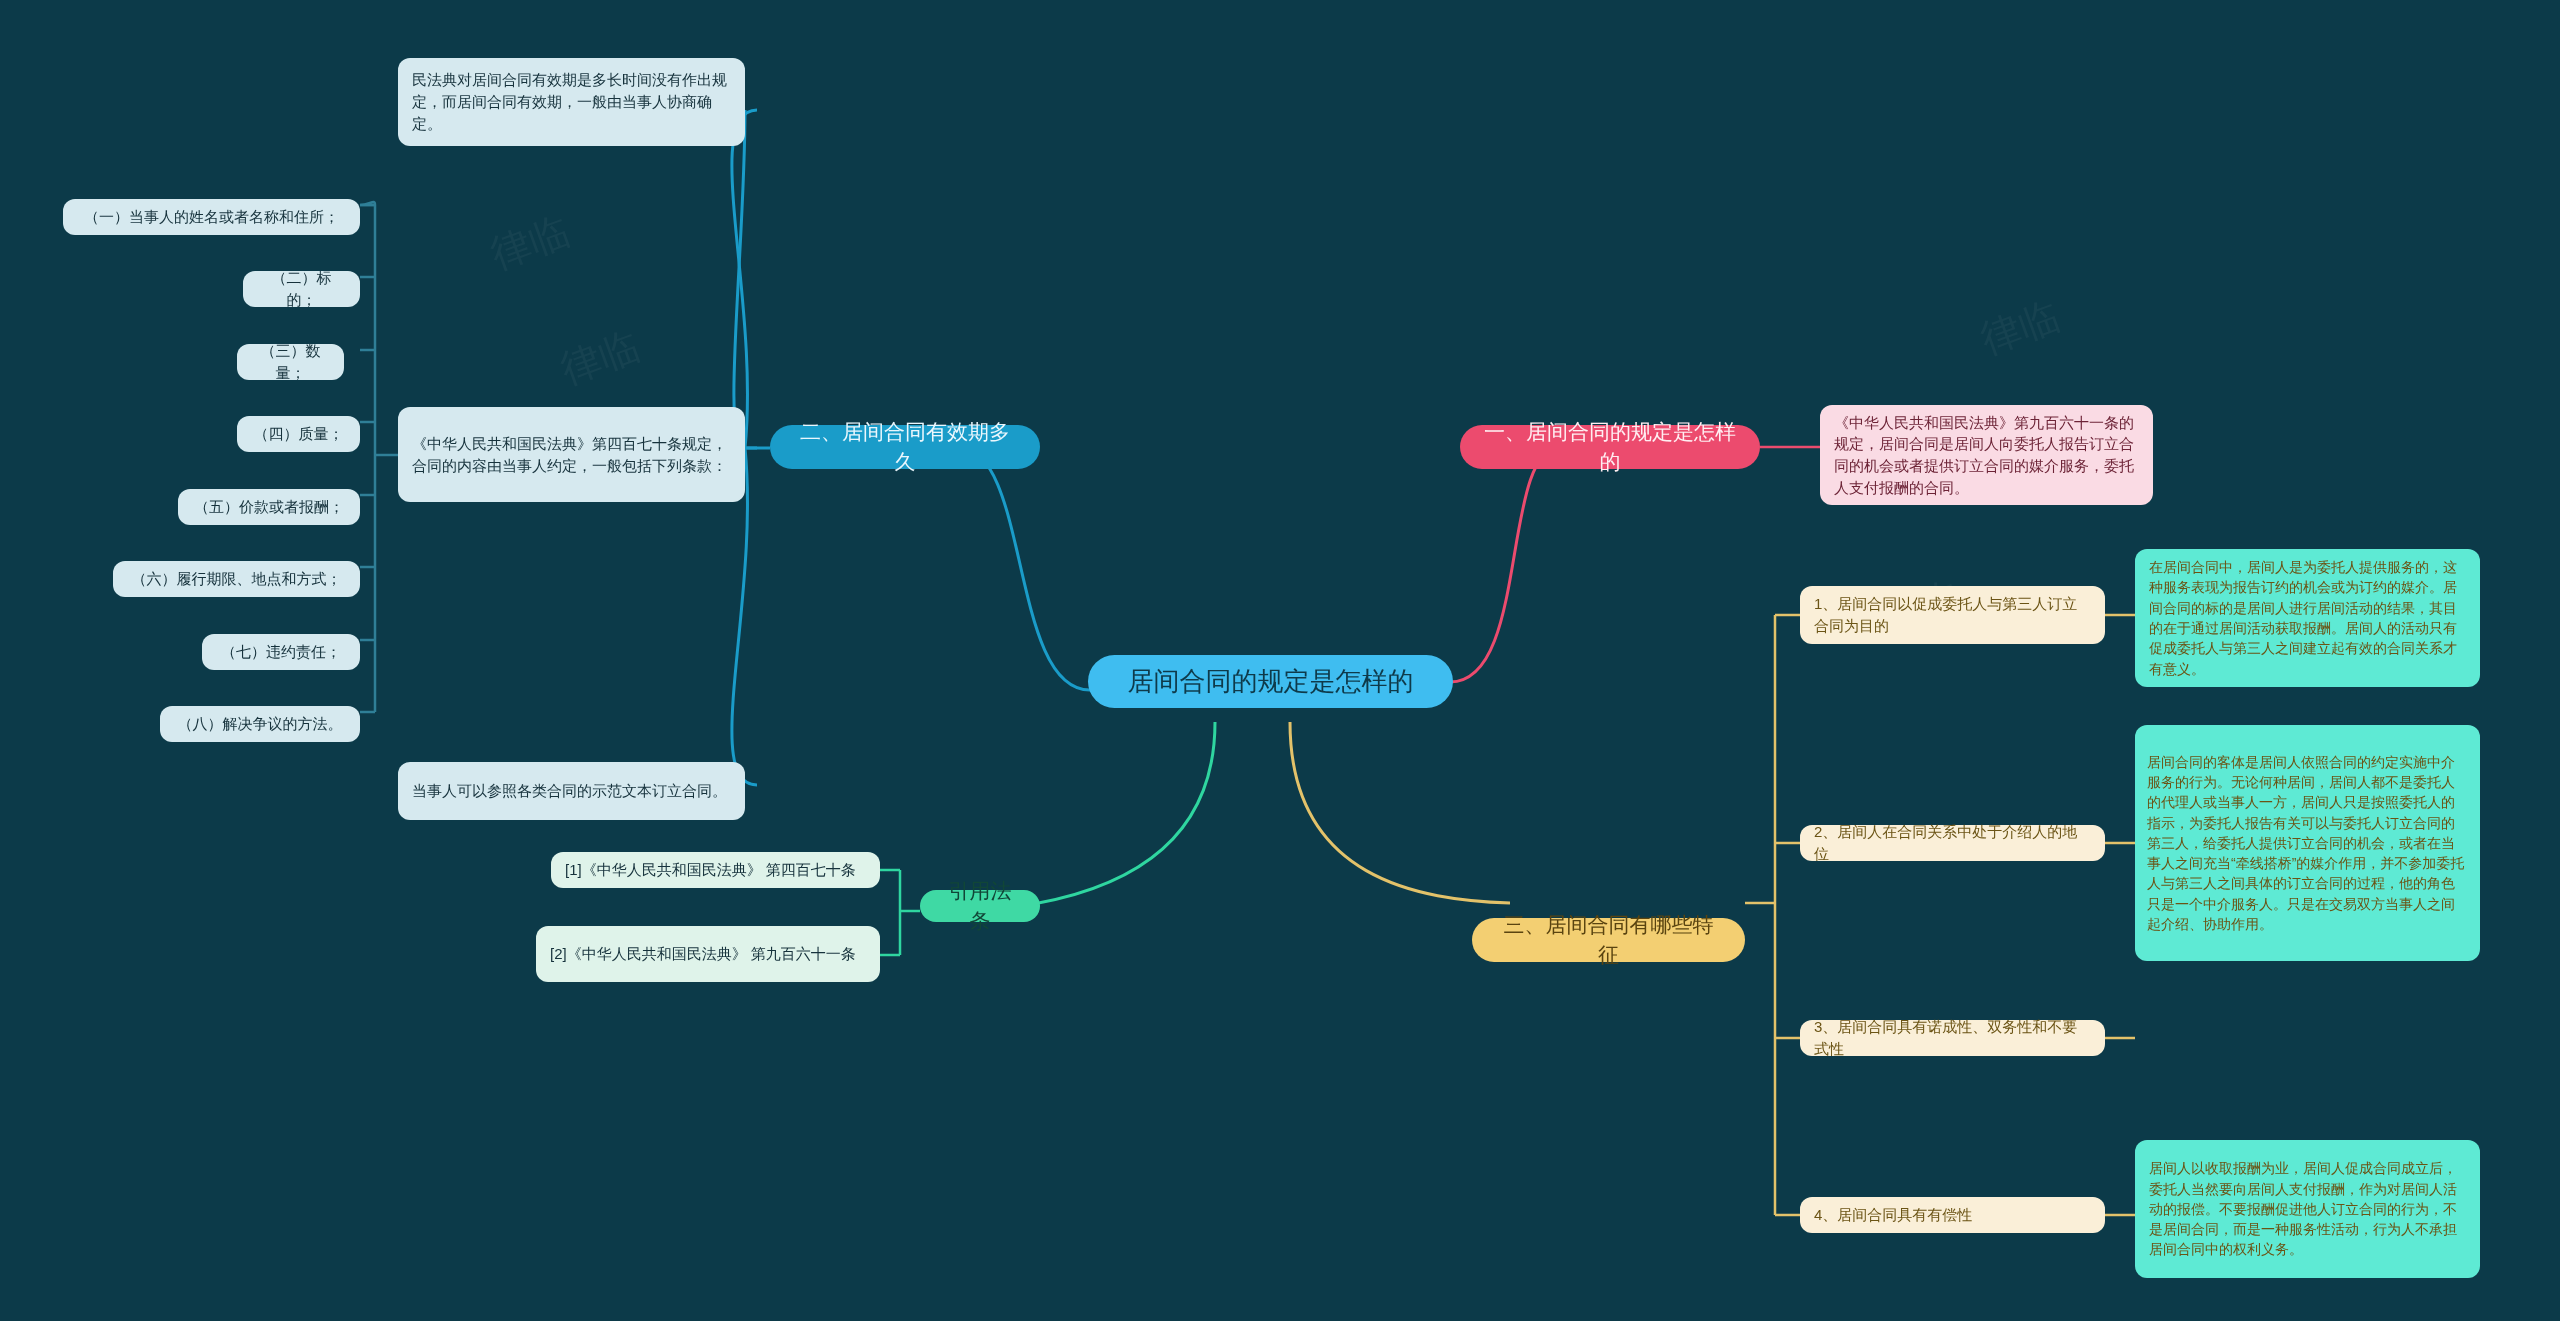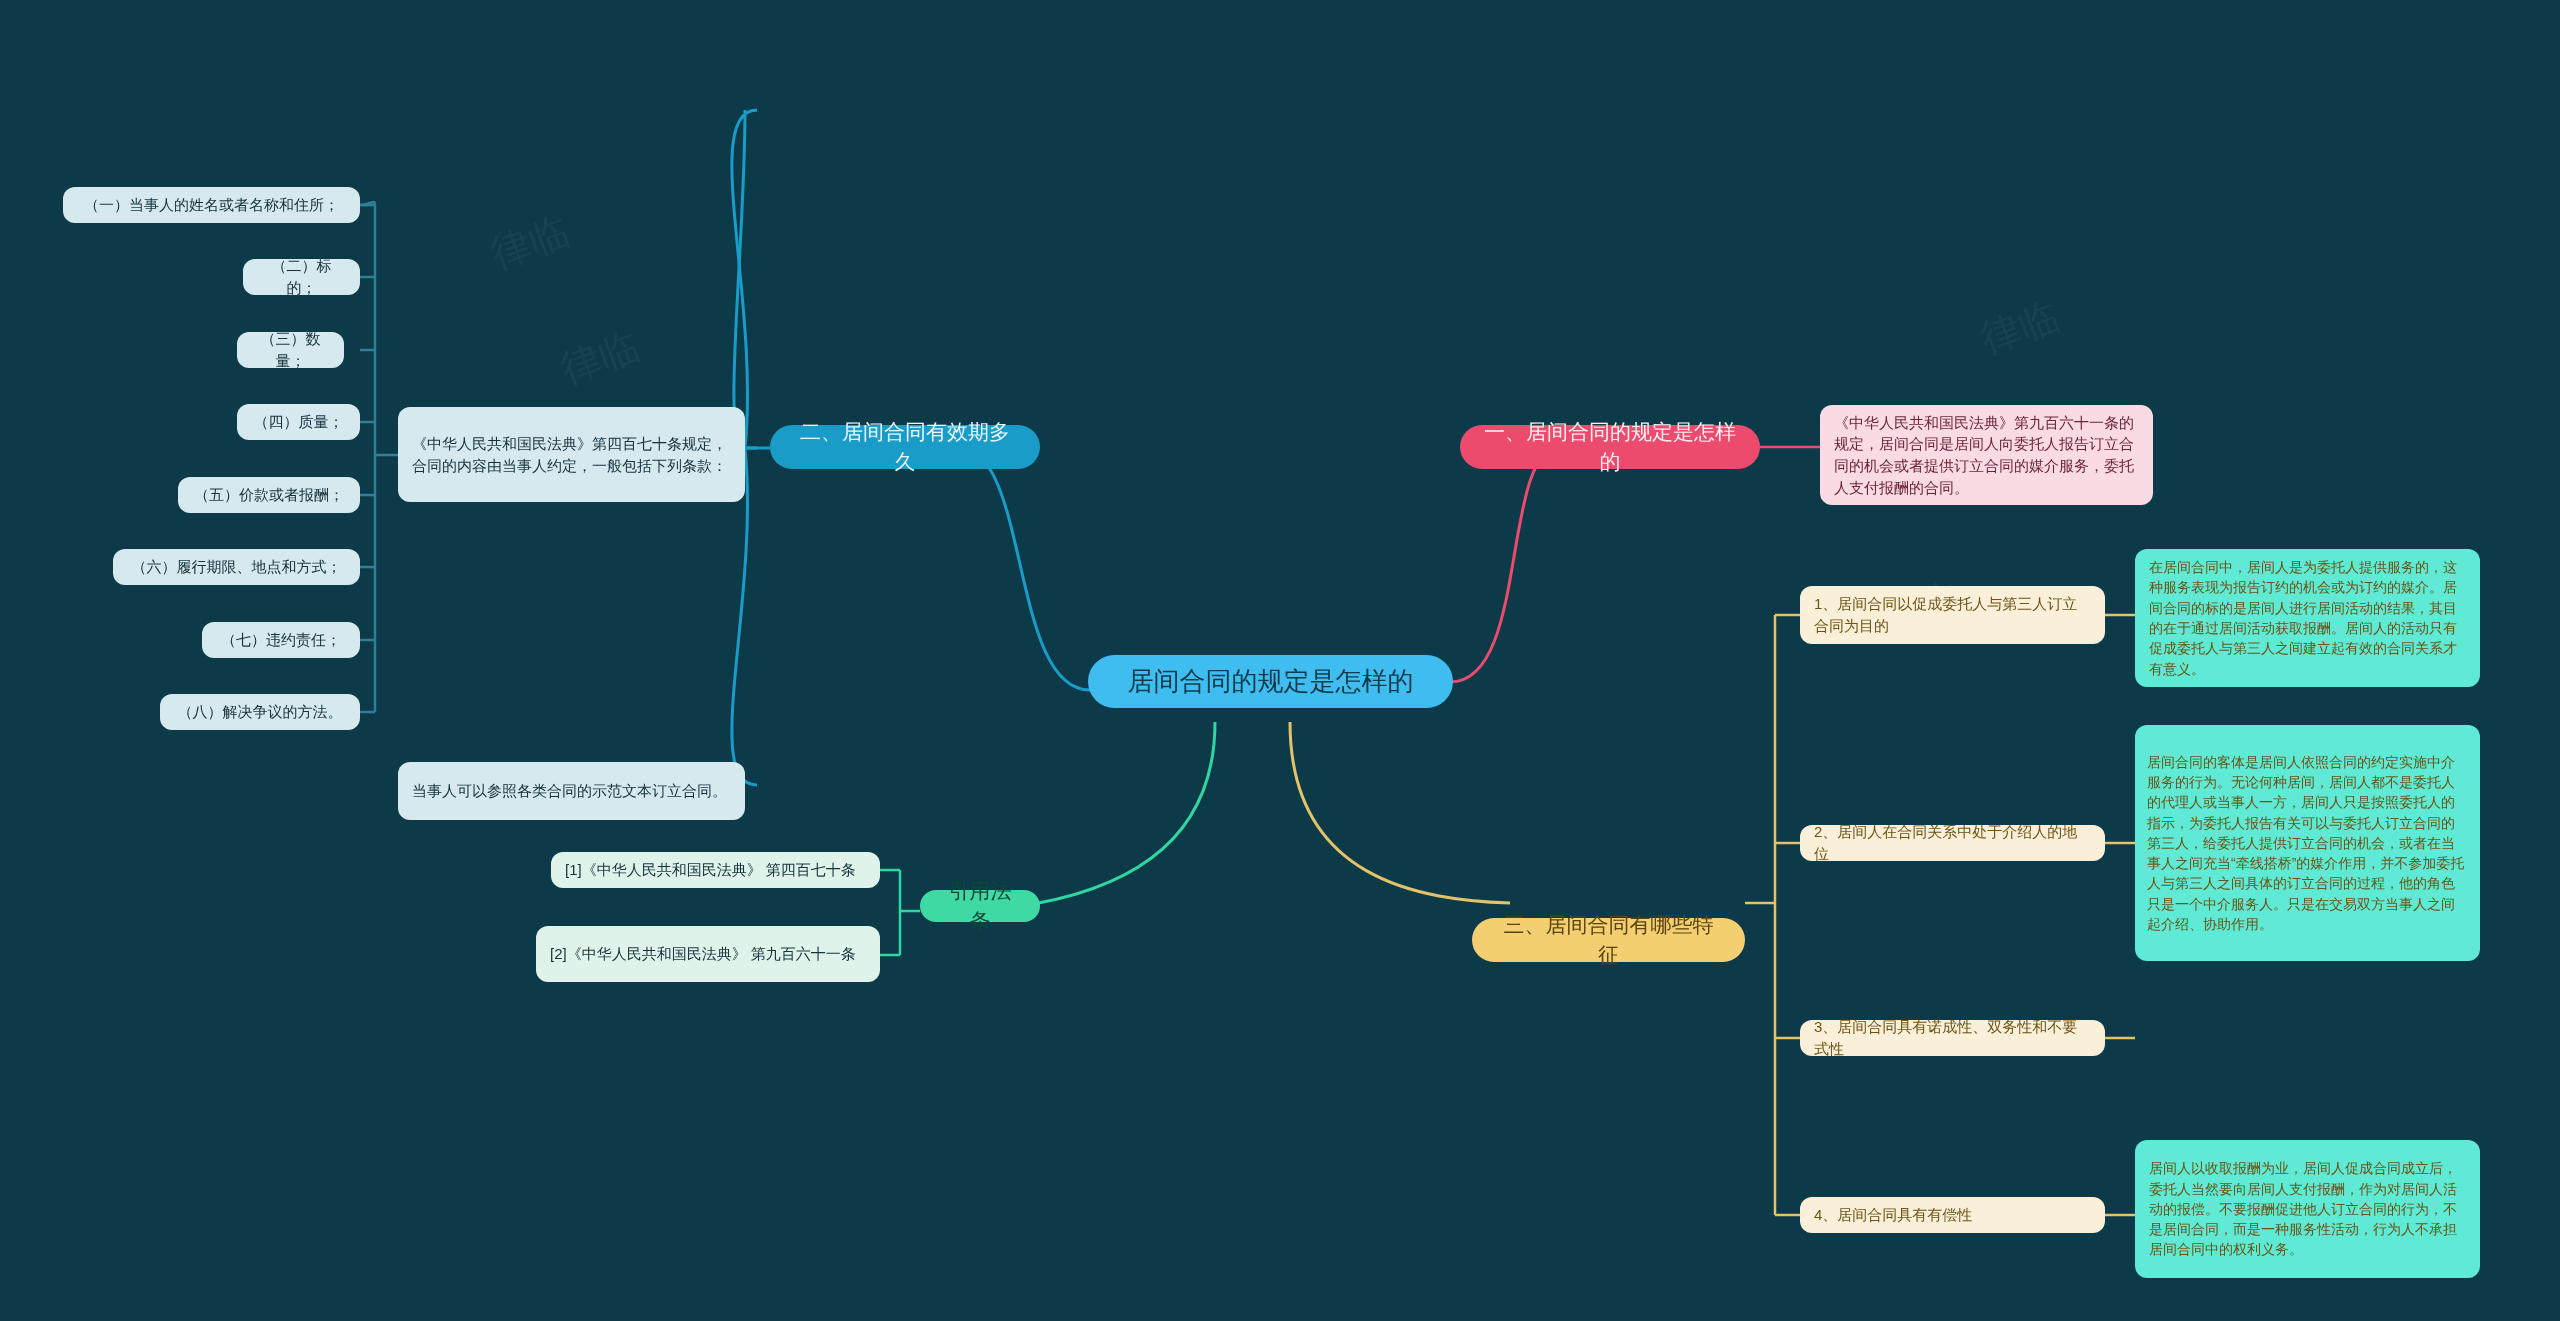--- a/index.html
+++ b/index.html
@@ -27,21 +27,21 @@
   .pill-orange{background:#f3cf72;color:#5a4410;}
   .pill-green{background:#3fd9a4;color:#114637;}
 
   
   .leaf{font-size:15px;padding:9px 14px;border-radius:12px;}
   .leaf-lblue{background:#d6e9ef;color:#16323c;}
   .leaf-mint{background:#dff3ea;color:#16323c;}
   .leaf-pink{background:#fadbe4;color:#6d2437;}
   .leaf-cream{background:#faefd8;color:#6b5415;}
   .leaf-cream2{background:#5eead4;color:#6b5415;}
-  .t-center{justify-content:center;text-align:center;}
+  .t-center{justify-content:center;text-align:center;margin-top:12px;}
   .t-left{justify-content:flex-start;text-align:left;}
 
   .wm{position:absolute;color:rgba(255,255,255,.045);font-size:40px;
       transform:rotate(-20deg);pointer-events:none;user-select:none;white-space:nowrap;}
 </style>
 </head>
 <body>
 
 <div id="canvas">
 
@@ -101,20 +101,23 @@
   </svg>
 
   <div class="node central" style="left:1088px;top:655px;width:365px;height:53px;">
     <span>居间合同的规定是怎样的</span>
   </div>
 
   <div class="node pill pill-blue" style="left:770px;top:425px;width:270px;height:44px;">
     <span>二、居间合同有效期多久</span>
   </div>
 
+  <div class="node leaf leaf-lblue t-left" style="left:398px;top:58px;width:347px;height:88px;">
+    <span>民法典对居间合同有效期是多长时间没有作出规定，而居间合同有效期，一般由当事人协商确定。</span>
+  </div>
 
   <div class="node leaf leaf-lblue t-left" style="left:398px;top:407px;width:347px;height:95px;">
     <span>《中华人民共和国民法典》第四百七十条规定，合同的内容由当事人约定，一般包括下列条款：</span>
   </div>
 
   <div class="node leaf leaf-lblue t-left" style="left:398px;top:762px;width:347px;height:58px;">
     <span>当事人可以参照各类合同的示范文本订立合同。</span>
   </div>
 
   <div class="node leaf leaf-lblue t-center" style="left:63px;top:187px;width:297px;height:36px;">

